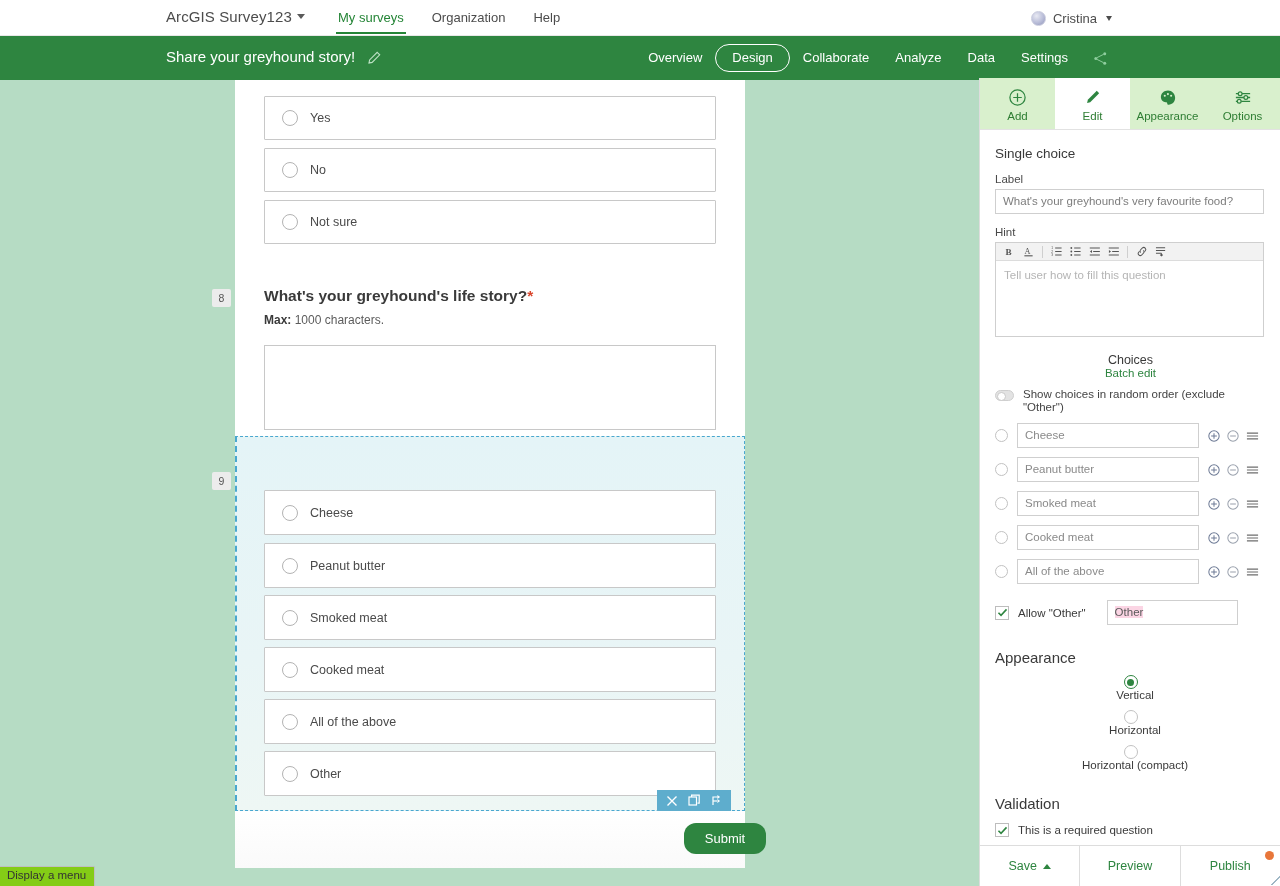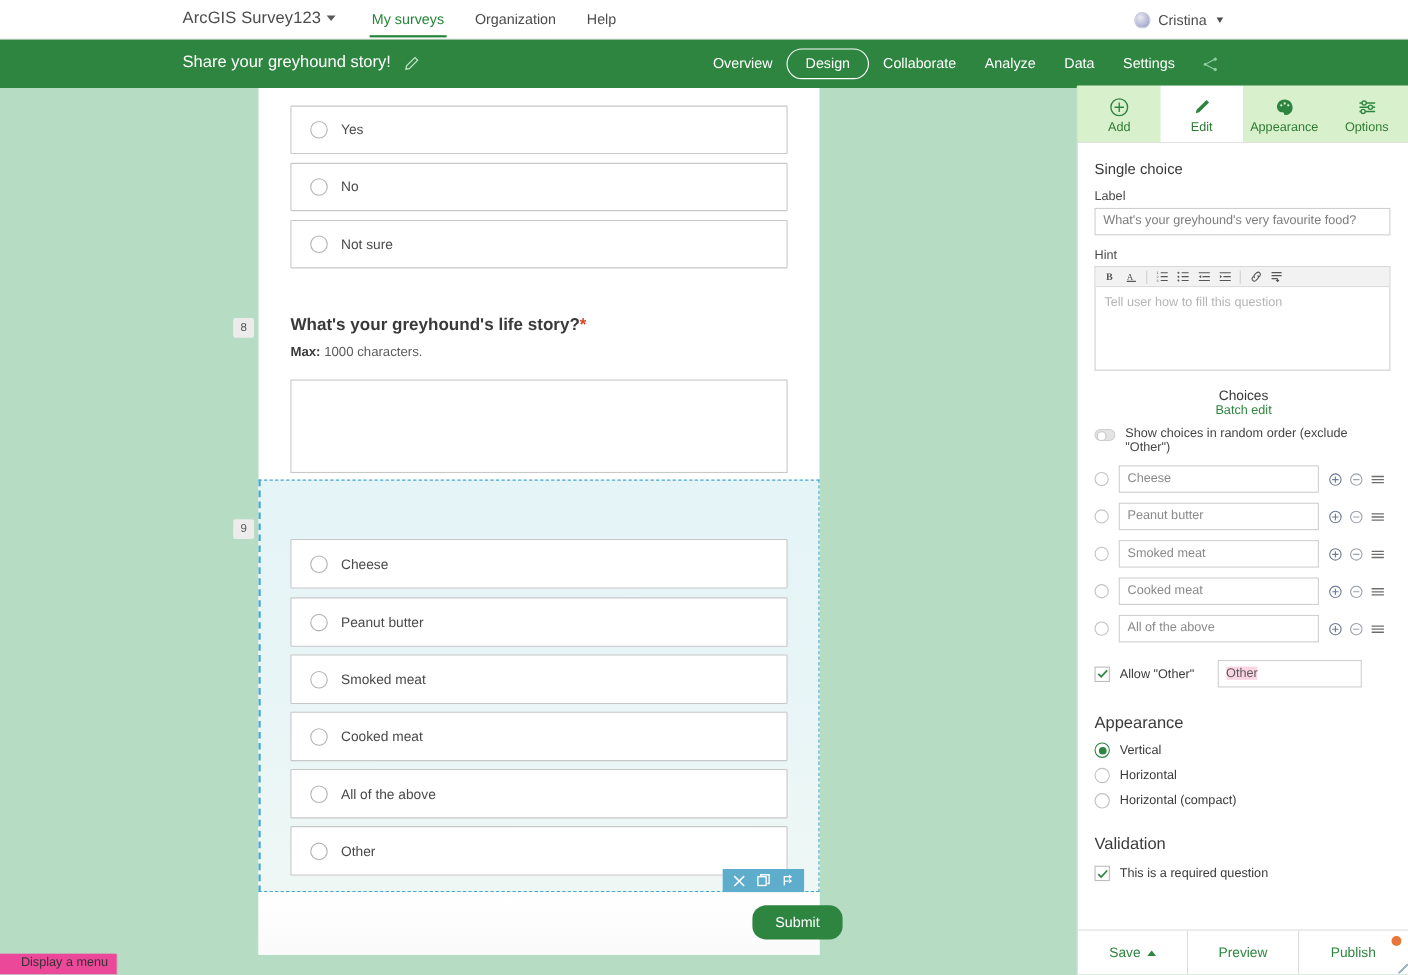--- a/index.html
+++ b/index.html
@@ -133,22 +133,22 @@
     background:linear-gradient(180deg,#ffffff 0%, #fafafa 100%);
   }
   .submit-btn{
     position:absolute; left:449px; top:12px; width:82px; height:31px;
     background:#2e8540; color:#fff; border:none; font-size:13px;
     font-family:"Liberation Sans", sans-serif; cursor:pointer; border-radius:12px;
   }
 
   .status-tip{
     position:absolute; left:0; bottom:0; height:20px;
-    background:#ec4899; border:1px solid #bfbfbf; border-left:none; border-bottom:none;
-    font-size:11.5px; color:#333; padding:2px 8px 0 19px; z-index:40;
+    background:#84cc16; border:1px solid #bfbfbf; border-left:none; border-bottom:none;
+    font-size:11.5px; color:#333; padding:2px 8px 0 7px; z-index:40;
     border-top-right-radius:2px;
   }
 
   
   .rpanel{
     position:absolute; left:979px; top:78px; width:301px; height:808px;
     background:#ffffff; border-left:1px solid #ddd;
   }
   .rtabs{
     display:flex; height:52px; border-bottom:1px solid #e2e2e2;
@@ -215,21 +215,21 @@
   }
   .allow-lbl{ font-size:11.5px; color:#3a3a3a; margin-left:9px; }
   .other-input{
     margin-left:21px; width:131px; height:25px; border:1px solid #cfcfcf; background:#fff;
     font-size:11.5px; color:#5a5a5a; padding:0 7px; line-height:23px;
     font-family:"Liberation Sans", sans-serif;
   }
   .other-input .sel{ background:#fbd5e4; }
 
   .sec-h{ font-size:15px; color:#3a3a3a; margin:24px 0 0 0; font-weight:normal; }
-  .radio-row{ display:flex; align-items:center; margin-top:9px; }
+  .radio-row{ display:flex; align-items:center; margin-top:9px;flex-direction:column; }
   .rad{
     width:14px;height:14px;border-radius:50%;border:1.3px solid #c2c2c2;background:#fff;
     display:flex;align-items:center;justify-content:center;flex:0 0 auto;cursor:pointer;
   }
   .rad.on{ border-color:#2e8540; }
   .rad.on:after{ content:""; width:7px;height:7px;border-radius:50%;background:#2e8540; }
   .radio-lbl{ font-size:11.5px; color:#3a3a3a; margin-left:9px; }
 
   .valid-row{ display:flex; align-items:center; margin-top:11px; }
 

